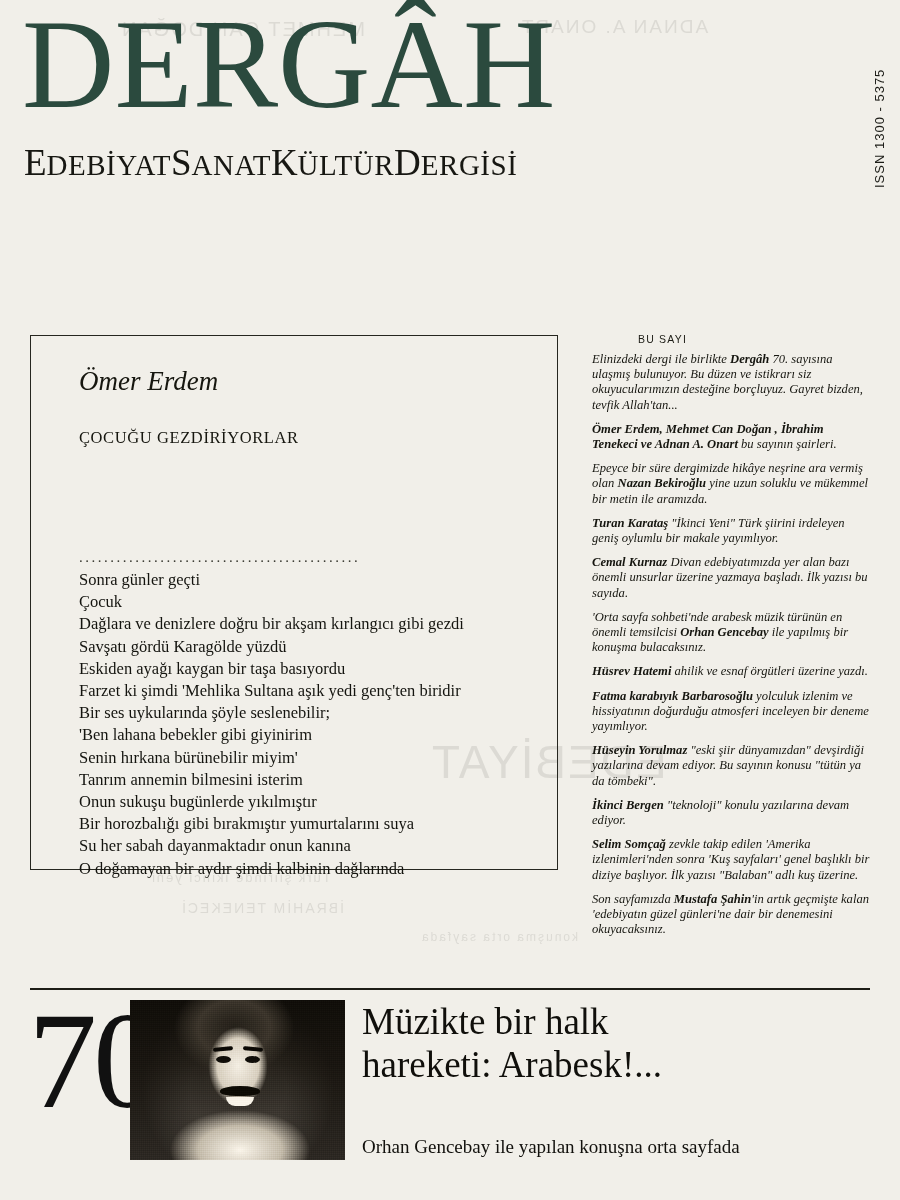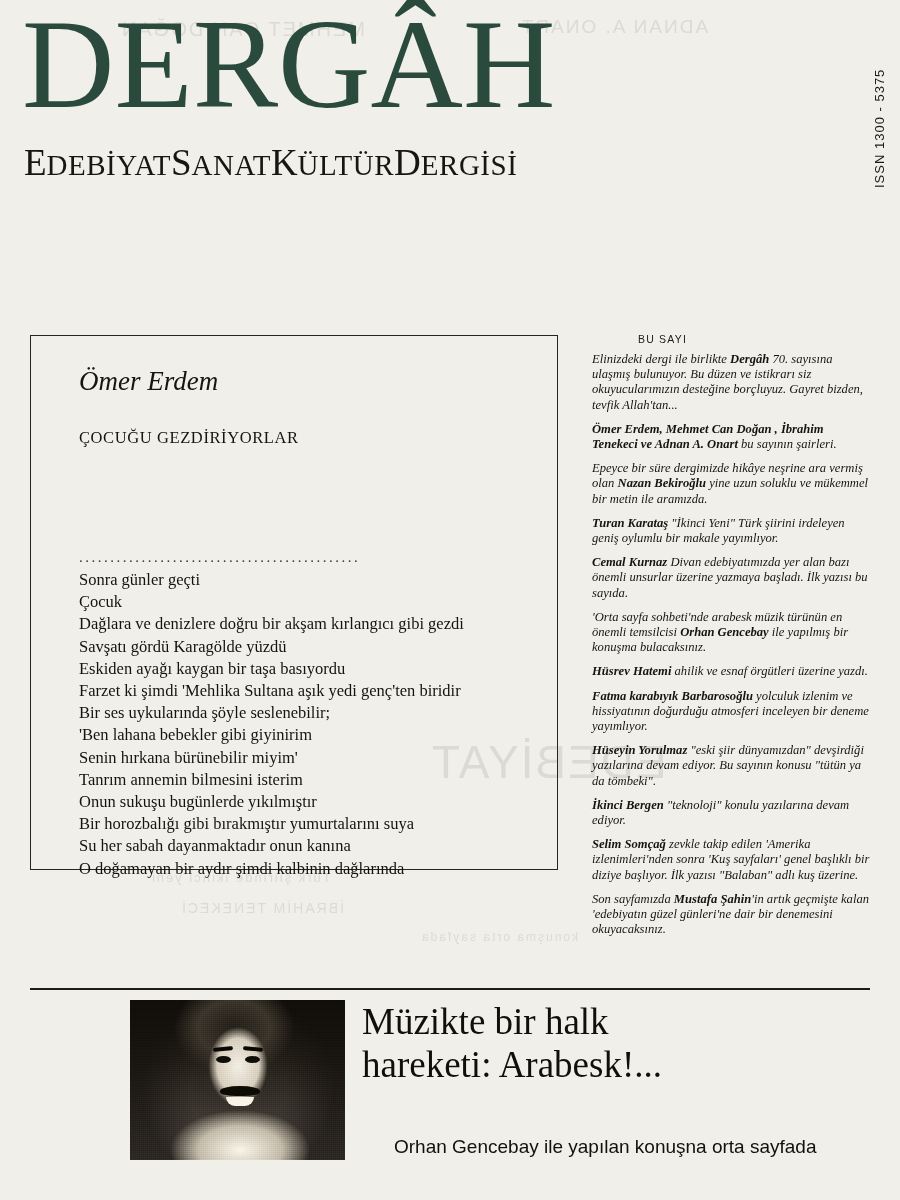--- a/index.html
+++ b/index.html
@@ -265,25 +265,24 @@
     font-family: "Liberation Serif", serif;
     font-size: 37px;
     line-height: 43px;
     color: #100f0b;
   }
   .caption {
     position: absolute;
     left: 362px;
     top: 1136px;
     width: 500px;
-    font-family: Liberation Sans, sans-serif;
+    font-family: Liberation Serif, serif;
     font-size: 19px;
     color: #12110d;
     white-space: nowrap;
-    margin-left: 32px;
   }
 </style>
 </head>
 <body>
 
 <div class="page">
 
   <div id="ghost-layer">
       <div class="ghost" style="left: 120px; top: 18px; font-size: 20px;">MEHMET CAN DOĞAN</div>
       <div class="ghost" style="left: 520px; top: 16px; font-size: 19px;">ADNAN A. ONART</div>
@@ -331,20 +330,21 @@
       <div class="rc-para">'Orta sayfa sohbeti'nde arabesk müzik türünün en önemli temsilcisi <b>Orhan Gencebay</b> ile yapılmış bir konuşma bulacaksınız.</div>
       <div class="rc-para"><b>Hüsrev Hatemi</b> ahilik ve esnaf örgütleri üzerine yazdı.</div>
       <div class="rc-para"><b>Fatma karabıyık Barbarosoğlu</b> yolculuk izlenim ve hissiyatının doğurduğu atmosferi inceleyen bir deneme yayımlıyor.</div>
       <div class="rc-para"><b>Hüseyin Yorulmaz</b> "eski şiir dünyamızdan" devşirdiği yazılarına devam ediyor. Bu sayının konusu "tütün ya da tömbeki".</div>
       <div class="rc-para"><b>İkinci Bergen</b> "teknoloji" konulu yazılarına devam ediyor.</div>
       <div class="rc-para"><b>Selim Somçağ</b> zevkle takip edilen 'Amerika izlenimleri'nden sonra 'Kuş sayfaları' genel başlıklı bir diziye başlıyor. İlk yazısı "Balaban" adlı kuş üzerine.</div>
       <div class="rc-para">Son sayfamızda <b>Mustafa Şahin</b>'in artık geçmişte kalan 'edebiyatın güzel günleri'ne dair bir denemesini okuyacaksınız.</div>
     </div>
 
   <div class="rule"></div>
+  <div class="issue-num">70</div>
   <div class="photo">
     <div class="face"></div>
     <div class="brow-l"></div>
     <div class="brow-r"></div>
     <div class="eye-l"></div>
     <div class="eye-r"></div>
     <div class="mustache"></div>
     <div class="mouth"></div>
     <div class="grain"></div>
   </div>

